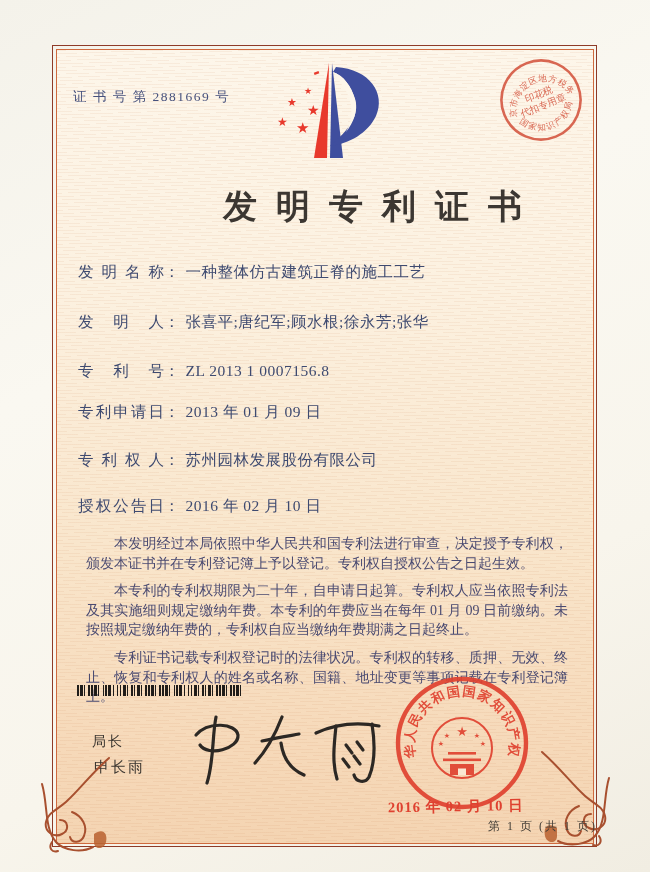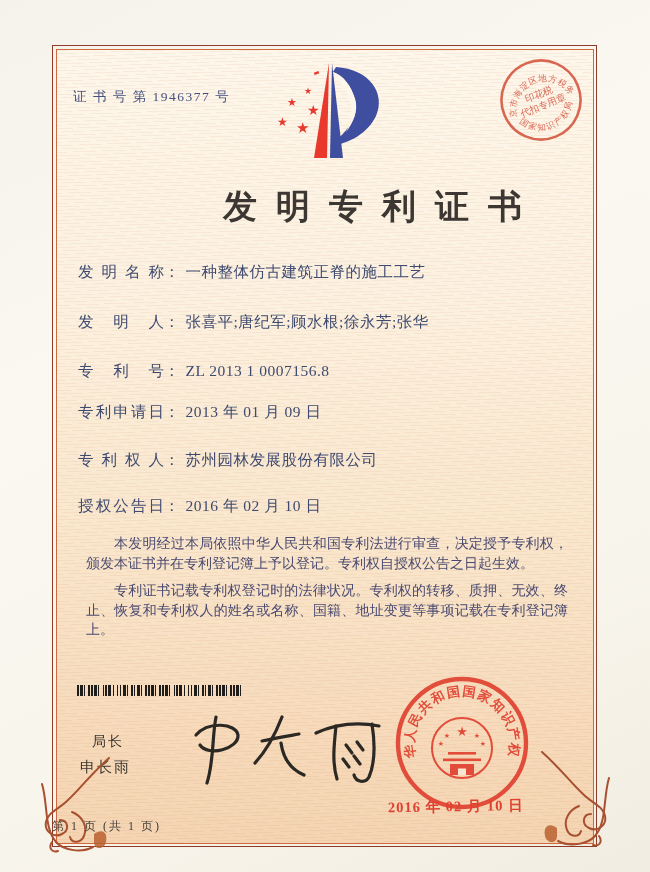--- a/index.html
+++ b/index.html
@@ -36,42 +36,42 @@
   .body-text p{margin:8px;text-indent:2em;}
   .barcode{
     position:absolute;left:77px;top:685px;width:166px;height:11px;
     background:repeating-linear-gradient(90deg,
       #201d1a 0px,#201d1a 1.6px,transparent 1.6px,transparent 3px,
       #201d1a 3px,#201d1a 6px,transparent 6px,transparent 7.2px,
       #201d1a 7.2px,#201d1a 8.2px,transparent 8.2px,transparent 11.4px,
       #201d1a 11.4px,#201d1a 13px,transparent 13px,transparent 14.2px);
   }
   .signer-title{position:absolute;left:92px;top:733px;font-size:14px;color:#3b3630;font-family:"Liberation Sans","DejaVu Sans",sans-serif;letter-spacing:2px;}
-  .signer-name{position:absolute;left:80px;top:758px;font-size:15px;color:#3b3630;font-family:"Liberation Sans","DejaVu Sans",sans-serif;letter-spacing:2px;}
+  .signer-name{position:absolute;left:94px;top:758px;font-size:15px;color:#3b3630;font-family:"Liberation Sans","DejaVu Sans",sans-serif;letter-spacing:2px;}
   .signature{position:absolute;left:186px;top:711px;width:200px;height:80px;}
   .seal{position:absolute;left:389px;top:670px;width:146px;height:146px;opacity:.92;}
   .seal-date{
     position:absolute;left:388px;top:797px;width:150px;text-align:left;
     font-size:14.5px;font-weight:600;color:#df4130;letter-spacing:1px;transform:rotate(-1deg);
   }
-  .footer{position:absolute;left:52px;top:818px;width:545px;text-align:left;font-size:12px;color:#454039;letter-spacing:2px;}
+  .footer{position:absolute;left:52px;top:818px;width:545px;text-align:right;font-size:12px;color:#454039;letter-spacing:2px;}
   .flourish{position:absolute;width:74px;height:100px;}
   .flourish-left{left:37px;top:756px;}
   .flourish-right{left:540px;top:750px;transform:scaleX(-1);}
 </style>
 </head>
 <body>
 
 <div class="page">
 
   <div class="frame-outer">
     <div class="frame-inner"></div>
   </div>
 
-  <div class="cert-no">证 书 号 第 1946377 号</div>
+  <div class="cert-no">证 书 号 第 2881669 号</div>
 
   <svg class="logo" viewBox="0 0 122 116">
     <polygon points="59,9 44,104 57,104" fill="#e8392c"></polygon>
     <polygon points="62,9 60,104 73,104" fill="#3f4e9e"></polygon>
     <path d="M66,13 C100,15 116,40 106,62 C98,79 79,90 60,92 C79,76 90,61 85,45 C81,32 74,22 63,18 Z" fill="#3f4e9e"></path>
     <path d="M63,18 C74,22 81,32 85,45 C88,57 84,68 76,78 C84,64 83,46 74,34 C70,28 66,22 63,18 Z" fill="#fdf6ea"></path>
     <text x="34" y="40" font-size="9" fill="#e8392c" font-family="'DejaVu Sans',sans-serif">★</text>
     <text x="17" y="52" font-size="11" fill="#e8392c" font-family="'DejaVu Sans',sans-serif">★</text>
     <text x="37" y="61" font-size="14" fill="#e8392c" font-family="'DejaVu Sans',sans-serif">★</text>
     <text x="7" y="72" font-size="12" fill="#e8392c" font-family="'DejaVu Sans',sans-serif">★</text>
@@ -111,20 +111,21 @@
   </div>
   <div class="field-row" style="top:450px">
     <span class="field-label">专利权人</span><span class="field-sep">：</span><span class="field-value">苏州园林发展股份有限公司</span>
   </div>
   <div class="field-row" style="top:496px">
     <span class="field-label">授权公告日</span><span class="field-sep">：</span><span class="field-value">2016 年 02 月 10 日</span>
   </div>
 
   <div class="body-text">
     <p>本发明经过本局依照中华人民共和国专利法进行审查，决定授予专利权，颁发本证书并在专利登记簿上予以登记。专利权自授权公告之日起生效。</p>
+    <p>本专利的专利权期限为二十年，自申请日起算。专利权人应当依照专利法及其实施细则规定缴纳年费。本专利的年费应当在每年 01 月 09 日前缴纳。未按照规定缴纳年费的，专利权自应当缴纳年费期满之日起终止。</p>
     <p>专利证书记载专利权登记时的法律状况。专利权的转移、质押、无效、终止、恢复和专利权人的姓名或名称、国籍、地址变更等事项记载在专利登记簿上。</p>
   </div>
 
   <div class="barcode"></div>
 
   <div class="signer-title">局长</div>
   <div class="signer-name">申长雨</div>
 
   <svg class="signature" viewBox="0 0 200 80">
     <g fill="none" stroke="#2c2824" stroke-width="3.2" stroke-linecap="round">

